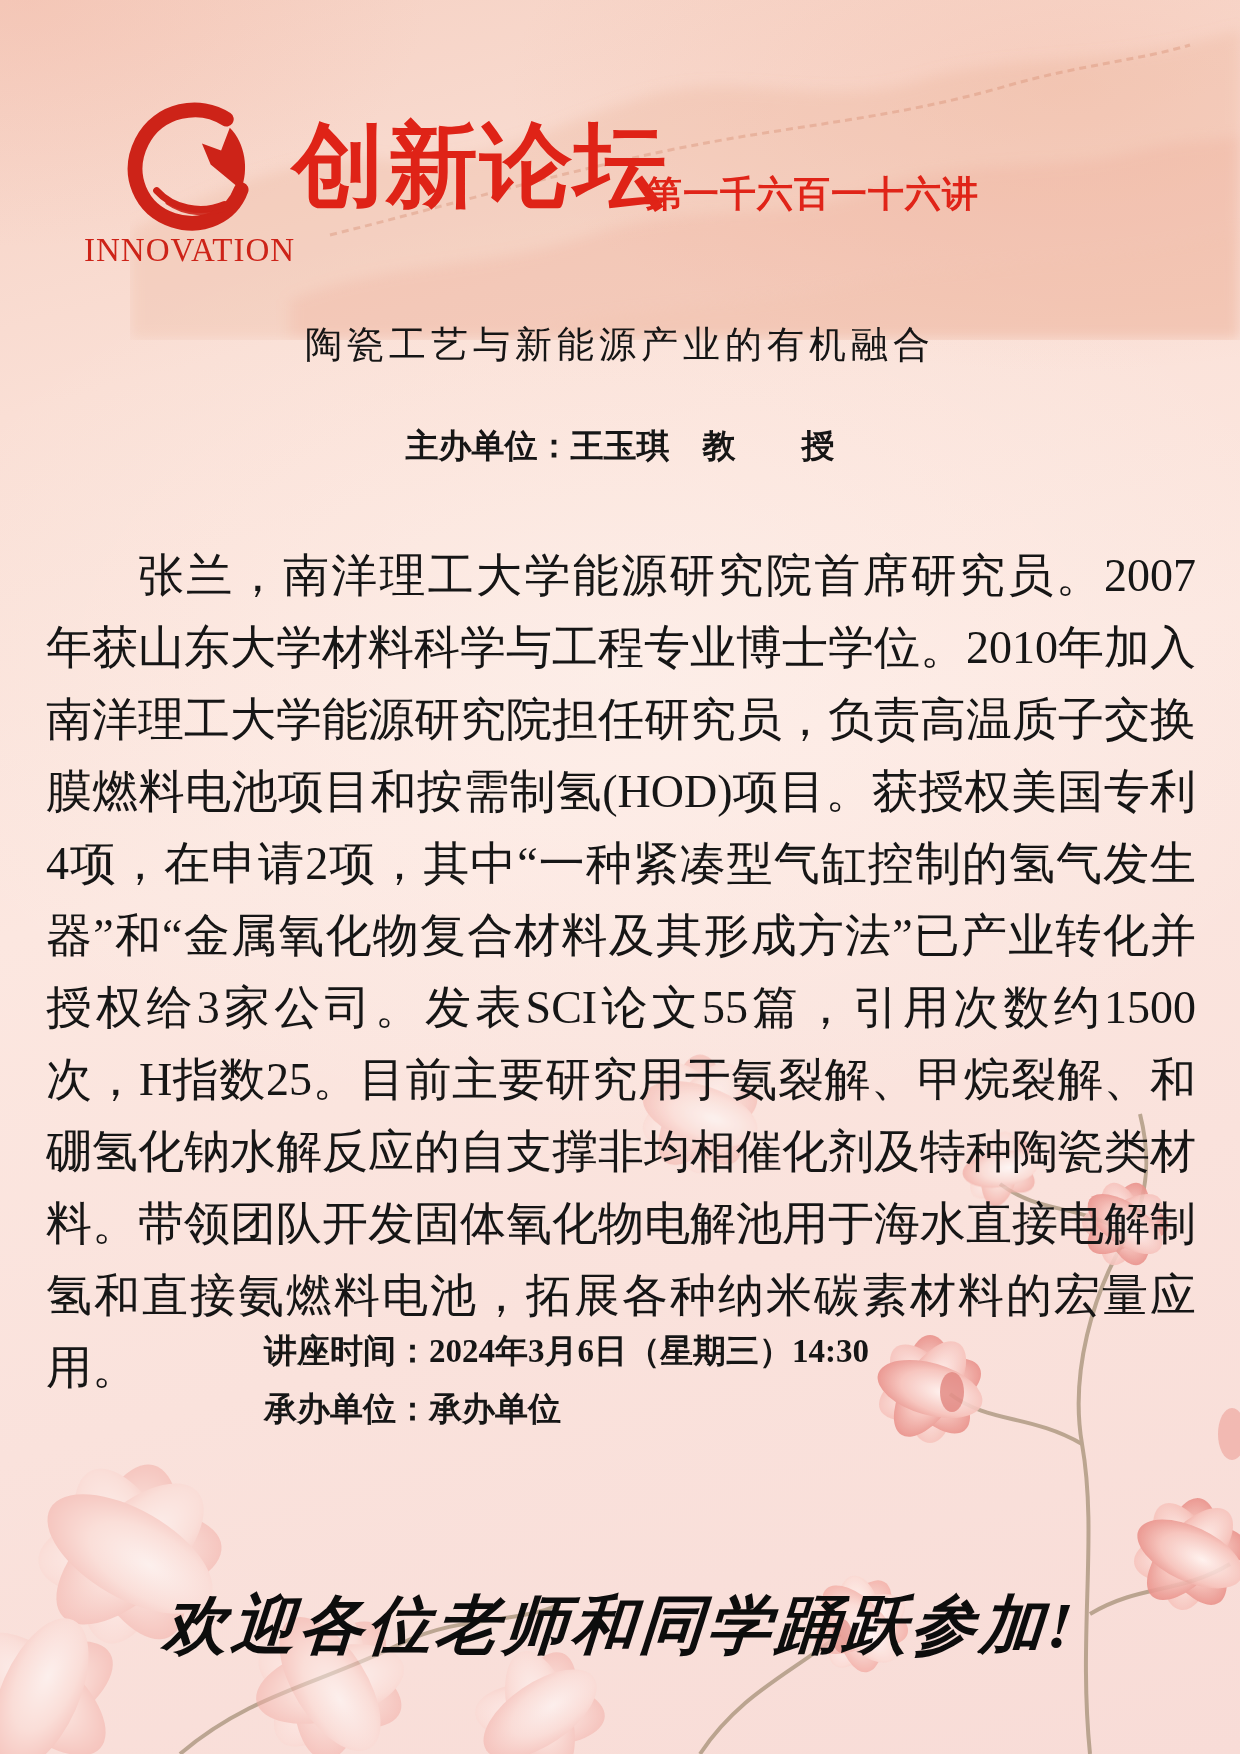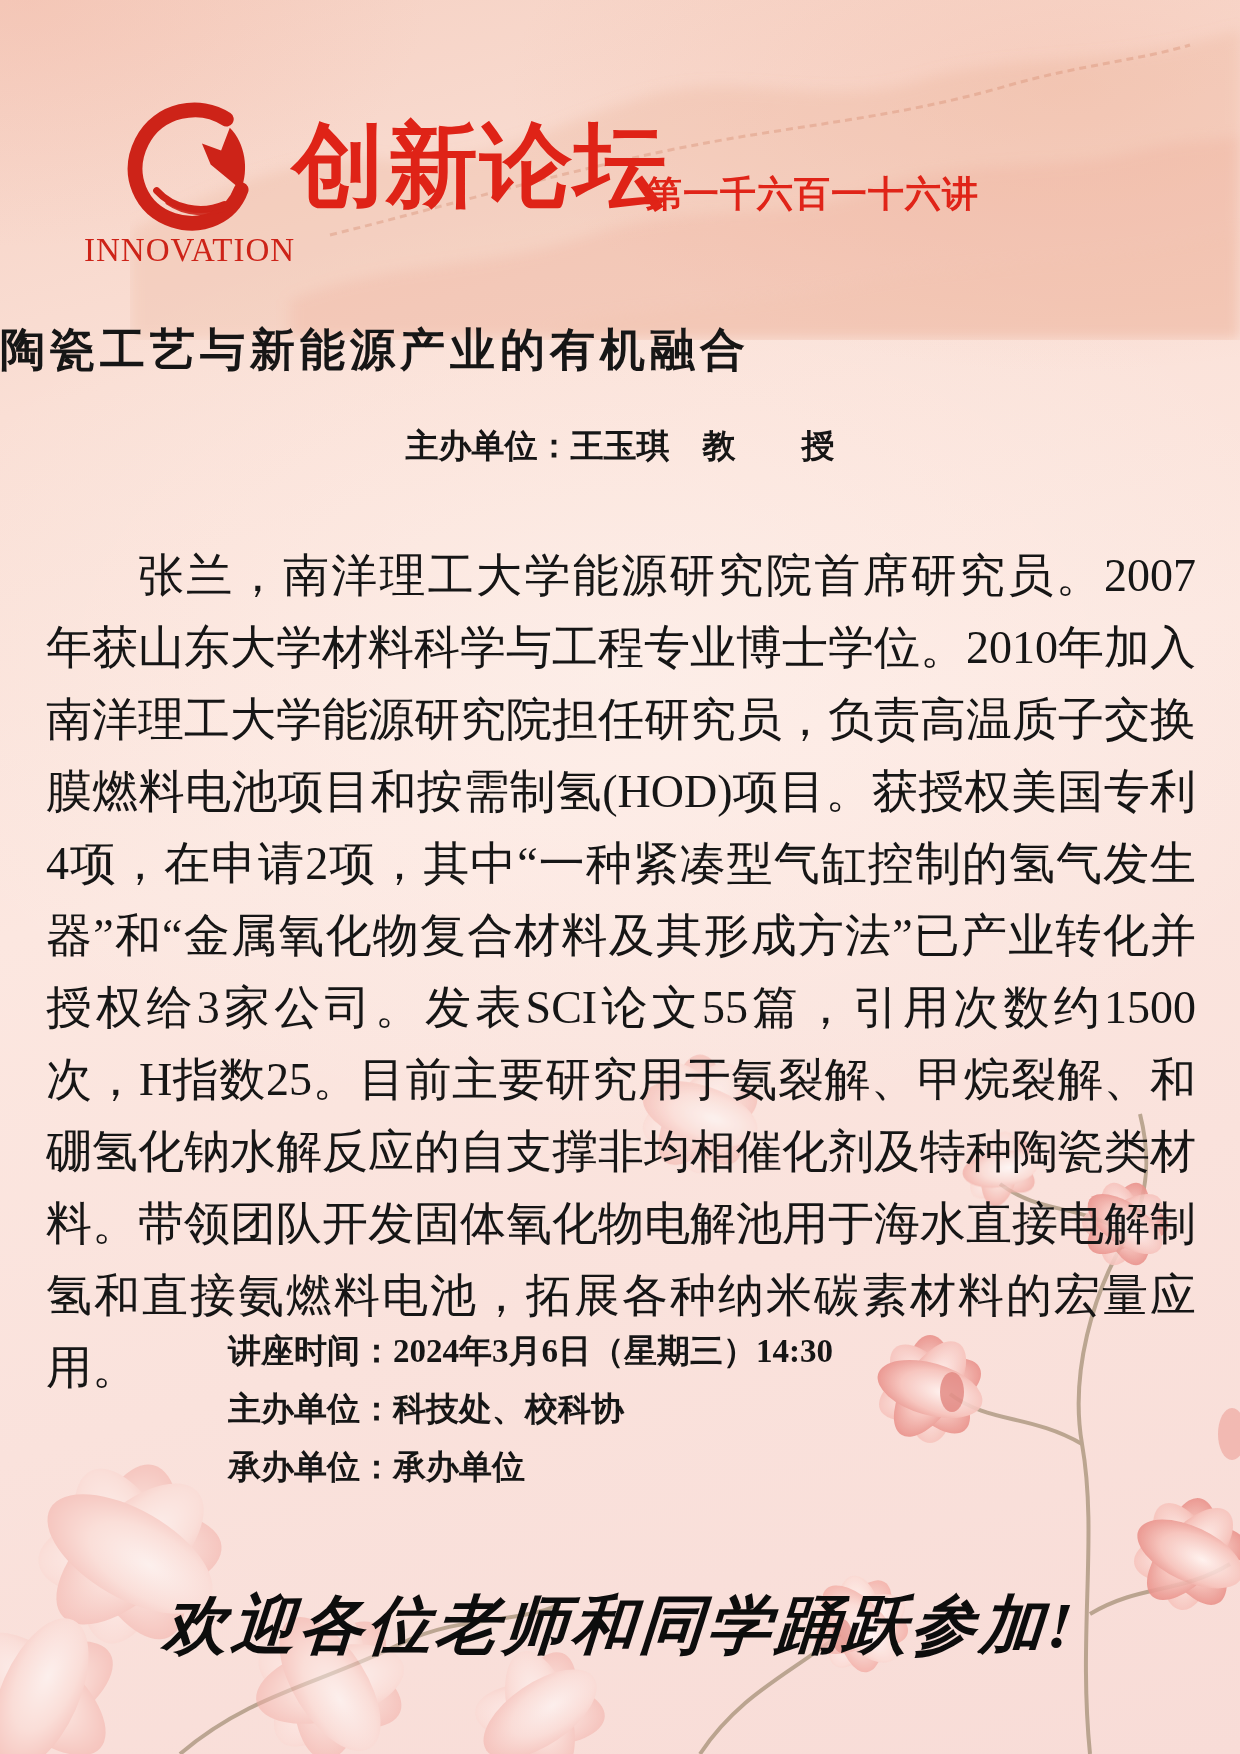--- a/index.html
+++ b/index.html
@@ -27,32 +27,32 @@
   }
   .forum-title{
     position:absolute;left:292px;top:116px;
     font-size:92px;font-weight:900;letter-spacing:2px;color:#df2317;line-height:1.1;text-align:right;
   }
   .lecture-no{
     position:absolute;left:646px;top:170px;
     font-size:36px;font-weight:900;letter-spacing:1px;color:#e02418;
   }
   .main-title{
-    position:absolute;left:0;top:320px;width:100%;text-align:left;
-    font-size:45px;font-weight:700;letter-spacing:5px;
+    position:absolute;left:0;top:320px;width:100%;text-align:center;
+    font-size:37px;font-weight:400;letter-spacing:5px;
   }
   .speakers{position:absolute;left:0;top:420px;width:100%;text-align:center;
     font-size:33px;font-weight:700;line-height:53px;}
   .bio{
     position:absolute;left:46px;right:44px;top:540px;
     font-size:46px;line-height:72px;text-align:justify;text-align-last:left;
     text-indent:2em;font-weight:400;
   }
   .details{position:absolute;left:228px;top:1322px;font-size:33px;font-weight:700;line-height:58px;}
-  .detail-line{white-space:nowrap;}
+  .detail-line{white-space:nowrap;margin-left:36px;}
   .footer-banner{
     position:absolute;left:0;top:1582px;width:100%;text-align:center;
     font-size:64px;font-weight:900;font-style:italic;letter-spacing:4px;color:#0d0d0d;
     transform:skewX(-4deg);
   }
 </style>
 </head>
 <body>
 
 <div class="poster">
@@ -187,19 +187,18 @@
     <div class="main-title">陶瓷工艺与新能源产业的有机融合</div>
 
     <div class="speakers">
       <div>主办单位：王玉琪　教　　授</div>
     </div>
 
     <div class="bio">张兰，南洋理工大学能源研究院首席研究员。2007 年获山东大学材料科学与工程专业博士学位。2010年加入南洋理工大学能源研究院担任研究员，负责高温质子交换膜燃料电池项目和按需制氢(HOD)项目。获授权美国专利4项，在申请2项，其中“一种紧凑型气缸控制的氢气发生器”和“金属氧化物复合材料及其形成方法”已产业转化并授权给3家公司。发表SCI论文55篇，引用次数约1500次，H指数25。目前主要研究用于氨裂解、甲烷裂解、和硼氢化钠水解反应的自支撑非均相催化剂及特种陶瓷类材料。带领团队开发固体氧化物电解池用于海水直接电解制氢和直接氨燃料电池，拓展各种纳米碳素材料的宏量应用。</div>
 
     <div class="details">
       <div class="detail-line">讲座时间：2024年3月6日（星期三）14:30</div>
-      <div class="detail-line">主办单位：科技处、校科协</div>
       <div class="detail-line">承办单位：承办单位</div>
     </div>
 
     <div class="footer-banner">欢迎各位老师和同学踊跃参加!</div>
   </div>
 </div>
 
 </body></html>

